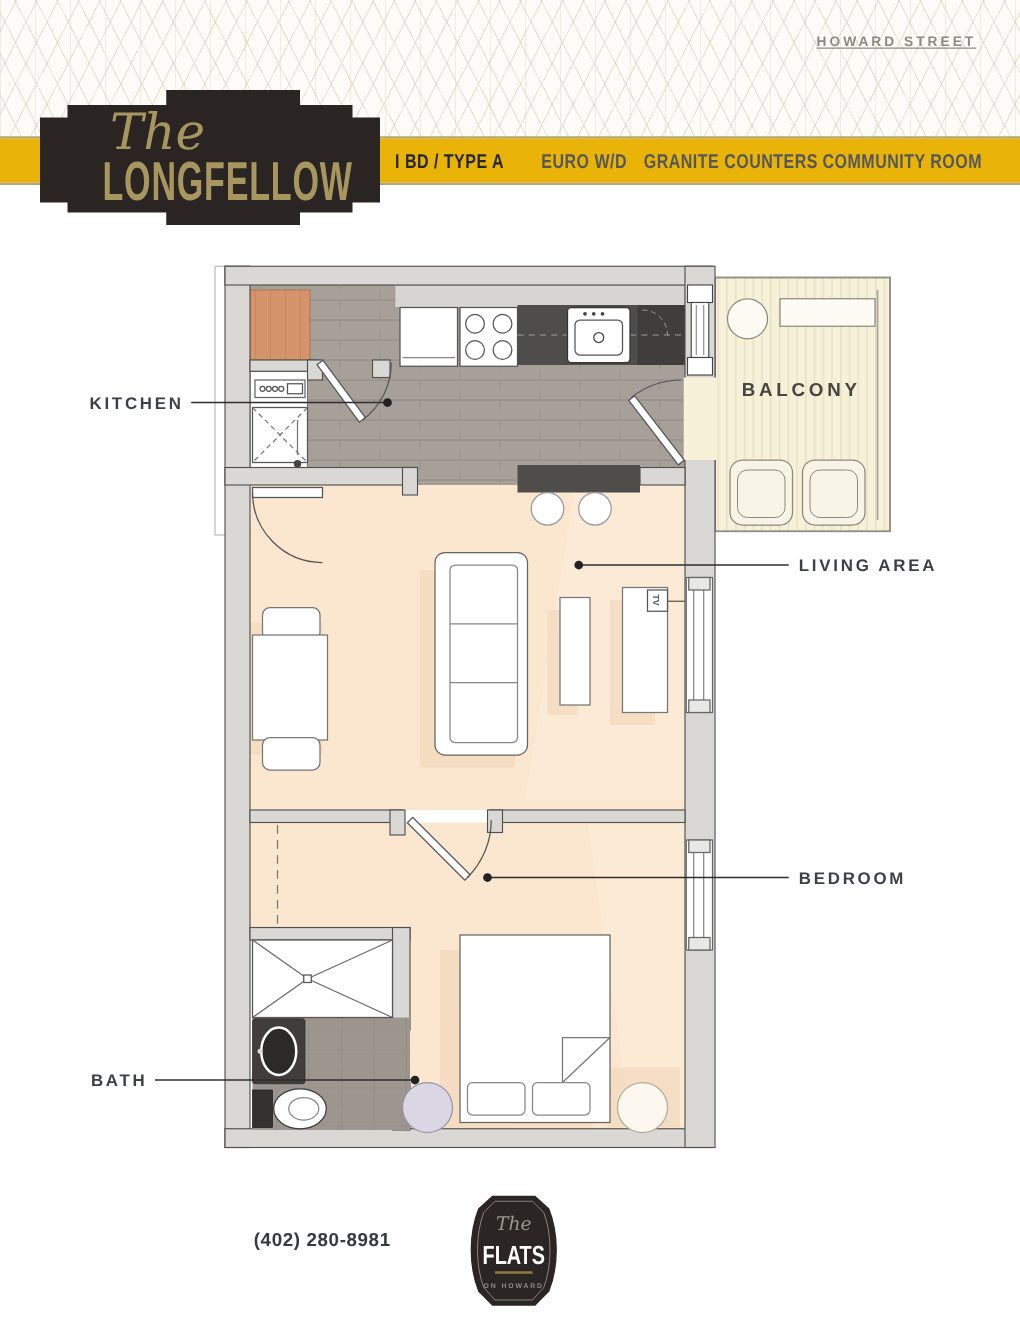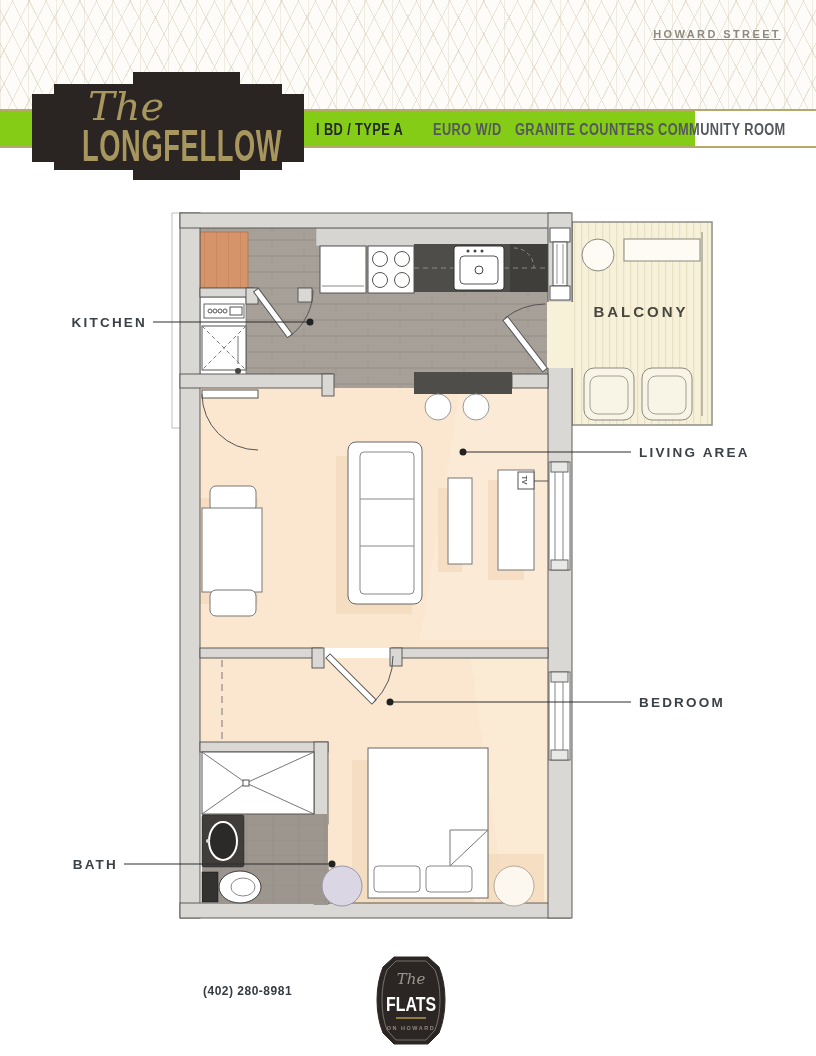--- a/index.html
+++ b/index.html
@@ -7,21 +7,21 @@
         font-family:"Liberation Sans",sans-serif;}
   
   .pattern-band{position:absolute;left:0;top:0;width:816px;height:110px;
     background-color:#fdfcf8;
     background-image:
       repeating-linear-gradient(63deg, rgba(210,200,175,.45) 0 1px, transparent 1px 15px),
       repeating-linear-gradient(-63deg, rgba(210,200,175,.45) 0 1px, transparent 1px 15px),
       repeating-linear-gradient(90deg, rgba(210,200,175,.30) 0 1px, transparent 1px 28px);}
   .gold-line{position:absolute;left:0;width:816px;height:2px;background:#b7a76b;}
   .gold-line.l1{top:109px;} .gold-line.l2{top:146px;}
-  .features-band{position:absolute;left:0;top:111px;width:695px;height:35px;background:#84cc16;}
+  .features-band{position:absolute;left:0;top:111px;width:816px;height:35px;background:#eab308;}
   .feature{position:absolute;top:10px;font-weight:700;font-size:16px;letter-spacing:.5px;
            color:#54585d;transform:scaleX(.8);transform-origin:left center;white-space:nowrap;}
   .feature.em{color:#24282b;}
   .f0{left:316px;} .f1{left:433px;} .f2{left:515px;} .f3{left:658px;}
   .address{position:absolute;right:35px;top:26px;text-align:right;z-index:3;}
   .addr-number{font-size:46px;font-weight:800;letter-spacing:1px;color:#ae9550;line-height:48px;}
   .addr-street{font-size:11px;font-weight:700;letter-spacing:2.4px;color:#8e8a82;margin-top:2px;text-decoration:underline;}
   
   .plaque{position:absolute;left:32px;top:72px;width:272px;height:110px;z-index:4;}
   .plaque .tier{position:absolute;background:#2a2422;}
@@ -30,21 +30,21 @@
   .t3{left:0;top:22px;width:272px;height:68px;}
   .t4{left:22px;top:84px;width:228px;height:14px;}
   .t5{left:101px;top:94px;width:107px;height:14px;}
   .plaque-the{position:absolute;left:56px;top:12px;font-family:"DejaVu Serif",serif;
       font-style:italic;font-size:40px;color:#a8965f;line-height:44px;z-index:5;}
   .plaque-name{position:absolute;left:50px;top:52px;font-weight:700;font-size:44px;color:#a8965f;
       letter-spacing:1px;transform:scaleX(.62);transform-origin:left top;line-height:44px;z-index:5;white-space:nowrap;}
   
   svg.plan{position:absolute;left:0;top:0;z-index:1;}
   
-  .phone{position:absolute;left:203px;top:984px;font-size:12px;font-weight:700;color:#363b40;letter-spacing:.5px;z-index:3;}
+  .phone{position:absolute;left:203px;top:984px;font-size:15px;font-weight:700;color:#363b40;letter-spacing:.5px;z-index:3;}
   .email{position:absolute;left:463px;top:988px;font-size:13px;font-weight:700;color:#363b40;letter-spacing:1.4px;z-index:3;}
   .logo{position:absolute;left:370px;top:953px;z-index:3;}
   .watermark{position:absolute;left:6px;top:1004px;font-size:31px;letter-spacing:1.5px;
       color:#fbfbfb;-webkit-text-stroke:1.1px #c6c6c6;text-shadow:0 0 1px #d4d4d4;z-index:2;white-space:nowrap;}
 </style>
 </head>
 <body>
 
 <div class="page">
 

